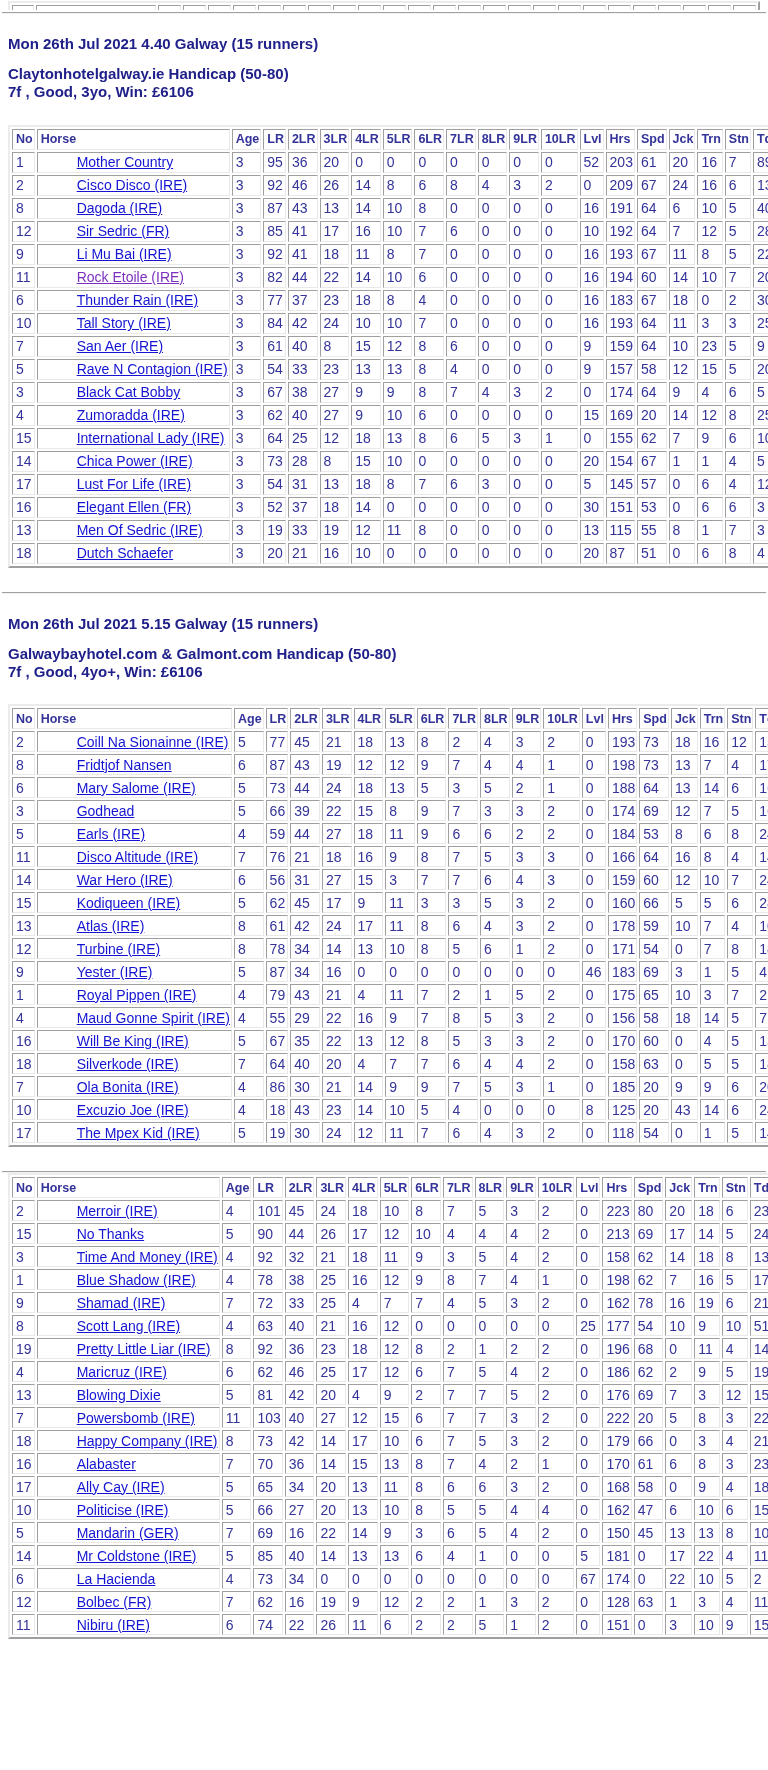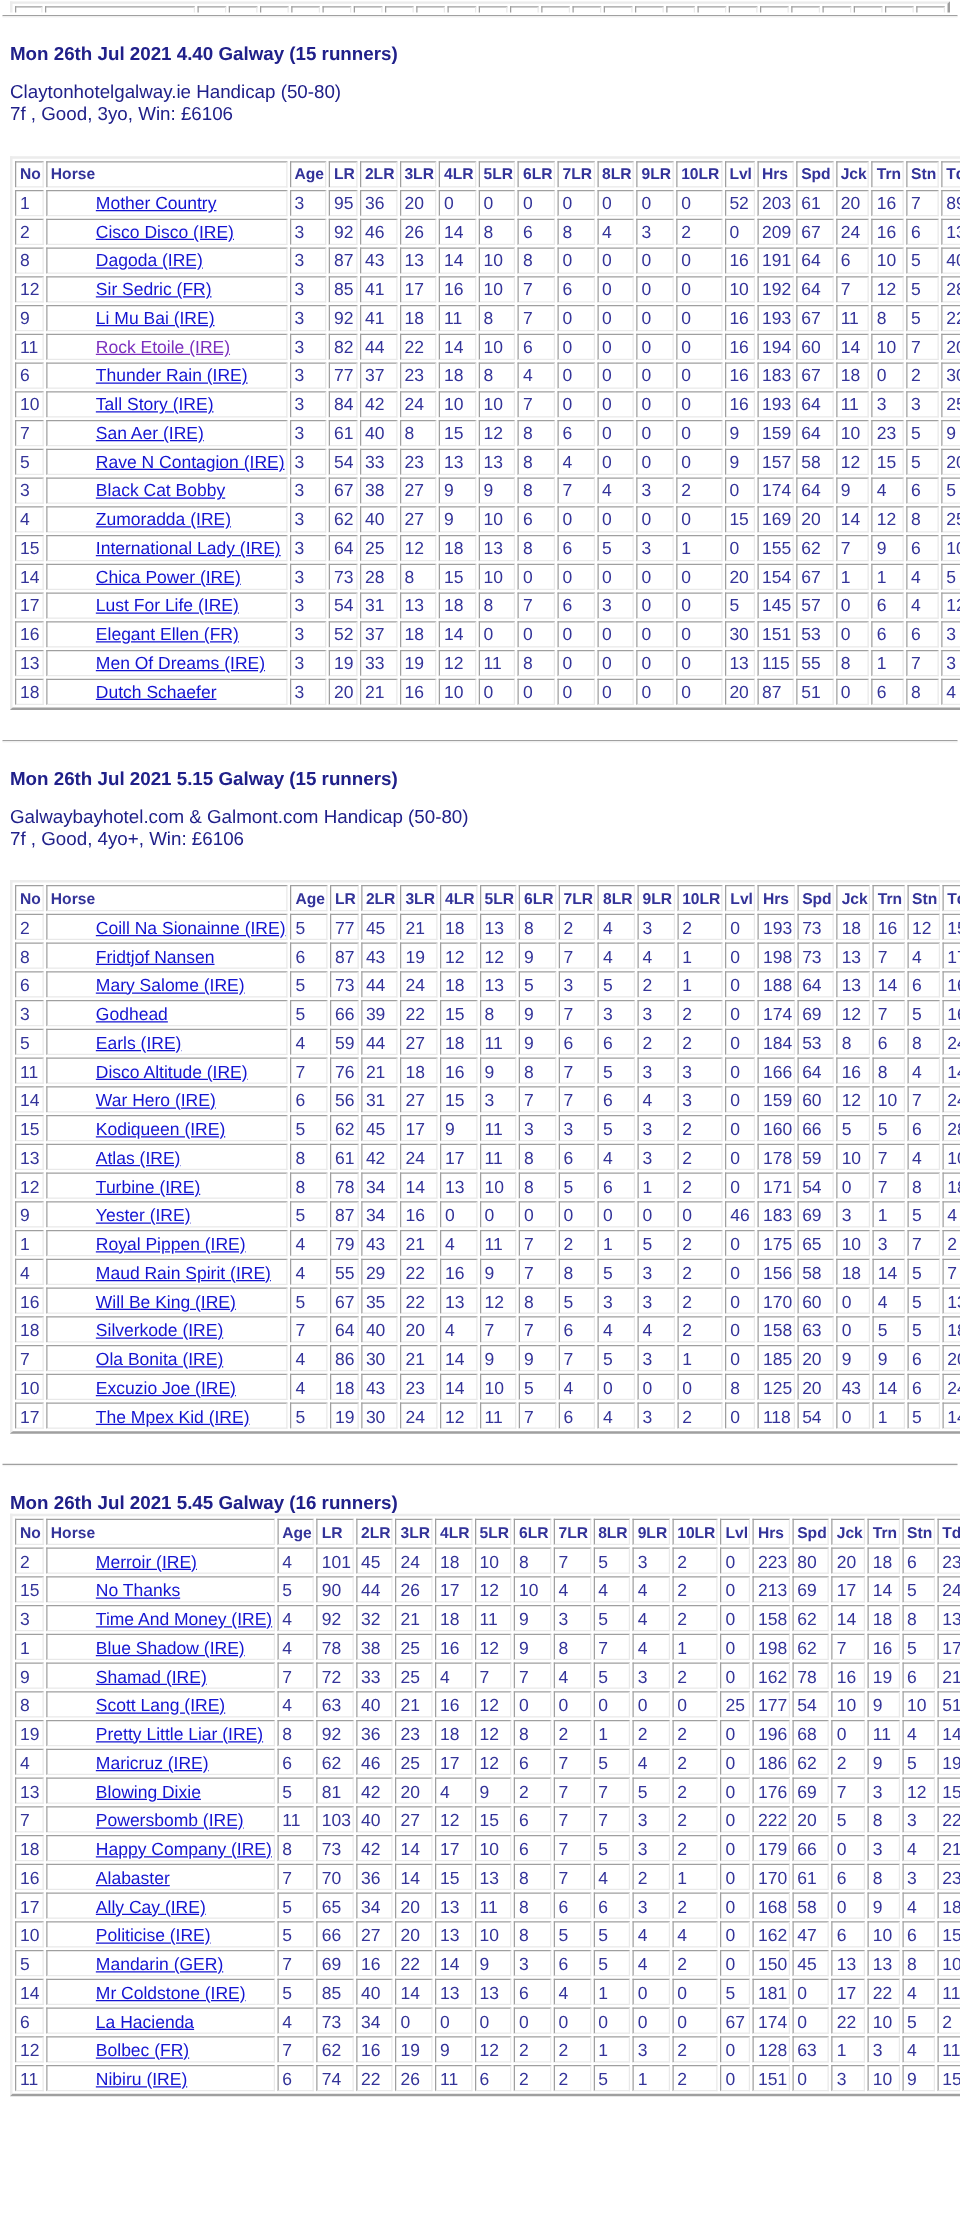--- a/index.html
+++ b/index.html
@@ -2,21 +2,21 @@
 <html style="--title: #20208a; --text: #333399; --link: #1414d2; --visited: #7b2fbe;"><head>
 <meta charset="utf-8">
 <style>
   html,body{margin:0;padding:0;background:#fff;}
   body{font-family:"Liberation Sans","DejaVu Sans",sans-serif;}
   .wrap{width:768px;box-sizing:border-box;padding:1px 8px 10px;}
   .rule{border:0;height:0;border-top:1px solid #a0a0a0;border-bottom:1px solid #f2f2f2;margin:2px -6px 0;}
   .frag-clip{height:9px;overflow:hidden;}
   .frag-clip table{margin-top:-19px;}
   .race-title{color:var(--title,#20208a);font-size:15px;font-weight:700;margin:21px 0 0;}
-  .race-sub{color:var(--title,#20208a);font-size:15px;font-weight:400;line-height:1.22;margin:13px 0 23px;}
+  .race-sub{color:var(--title,#20208a);font-size:15px;font-weight:700;line-height:1.22;margin:13px 0 23px;}
   table.form{table-layout:fixed;border-collapse:separate;border-spacing:2px;background:#fff;
              border:2px solid;border-color:#ececec #9f9f9f #9f9f9f #ececec;margin:0 0 24px;}
   .form td,.form th{box-sizing:border-box;border:1px solid;border-color:#9f9f9f #e9e9e9 #e9e9e9 #9f9f9f;
              padding:1px 1px 1px 3px;font-size:14px;color:var(--text,#333399);
              overflow:hidden;white-space:nowrap;height:21px;vertical-align:middle;text-align:left;}
   .form th{font-weight:700;font-size:12.5px;}
   a.horse{color:var(--link,#1414d2);text-decoration:underline;margin-left:36px;}
   a.horse.visited{color:var(--visited,#7b2fbe);}
 </style>
 </head>
@@ -503,21 +503,21 @@
               <td>151</td>
               <td>53</td>
               <td>0</td>
               <td>6</td>
               <td>6</td>
               <td>3</td>
               <td>220</td>
             </tr>
             <tr>
               <td>13</td>
-              <td><a href="#" class="horse">Men Of Dreams (IRE)</a></td>
+              <td><a href="#" class="horse">Men Of Sedric (IRE)</a></td>
               <td>3</td>
               <td>19</td>
               <td>33</td>
               <td>19</td>
               <td>12</td>
               <td>11</td>
               <td>8</td>
               <td>0</td>
               <td>0</td>
               <td>0</td>
@@ -883,21 +883,21 @@
               <td>175</td>
               <td>65</td>
               <td>10</td>
               <td>3</td>
               <td>7</td>
               <td>2</td>
               <td>261</td>
             </tr>
             <tr>
               <td>4</td>
-              <td><a href="#" class="horse">Maud Rain Spirit (IRE)</a></td>
+              <td><a href="#" class="horse">Maud Gonne Spirit (IRE)</a></td>
               <td>4</td>
               <td>55</td>
               <td>29</td>
               <td>22</td>
               <td>16</td>
               <td>9</td>
               <td>7</td>
               <td>8</td>
               <td>5</td>
               <td>3</td>
@@ -1025,21 +1025,20 @@
               <td>5</td>
               <td>14</td>
               <td>192</td>
             </tr>
           </tbody>
     </table>
     <hr class="rule">
   </section>
 
   <section>
-    <h2 class="race-title">Mon 26th Jul 2021 5.45 Galway (16 runners)</h2>
     <table class="form">
       <colgroup>
             <col style="width: 22px;">
             <col style="width: 160px;">
             <col style="width: 21px;">
             <col style="width: 30px;">
             <col style="width: 22px;">
             <col style="width: 22px;">
             <col style="width: 21px;">
             <col style="width: 19px;">

